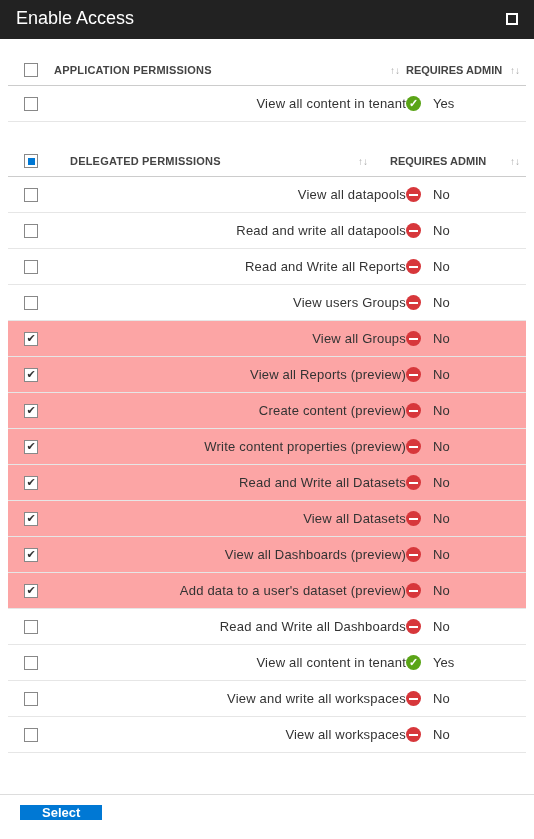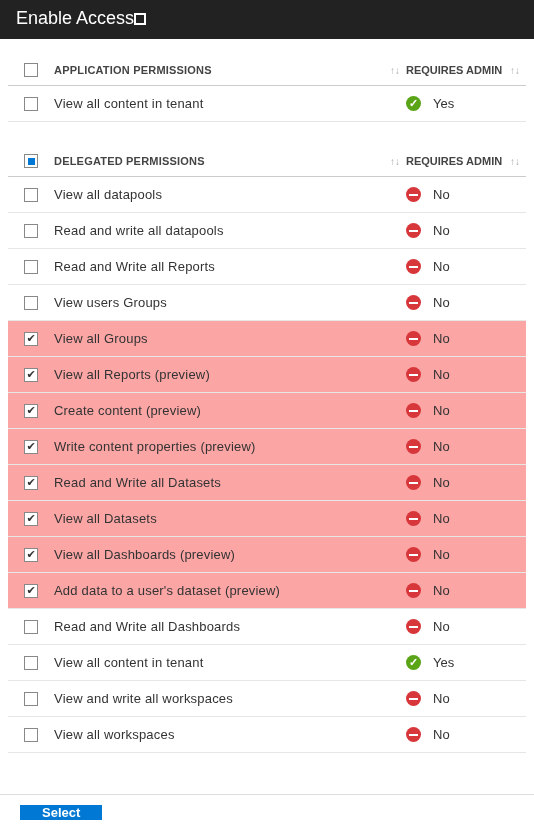--- a/index.html
+++ b/index.html
@@ -10,33 +10,34 @@
     background: #fff;
     width: 534px;
   }
   .header {
     background: #222;
     color: #fff;
     padding: 8px 16px 10px 16px;
     font-size: 18px;
     font-weight: 300;
     display: flex;
+    justify-content: space-between;
     align-items: center;
   }
   .content {
     padding: 16px 0 5px 0;
   }
   .section-header {
     display: flex;
     align-items: center;
     border-bottom: 1px solid #ccc;
     padding: 8px 0 8px 0;
     margin: 0 8px;
   }
-  .section-header.extra-top { margin-top: 24px; }
+  .section-header.extra-top { margin-top: 24px; gap: 16px; }
   .chk-cell { width: 46px; display:flex; justify-content:center; }
   .perm-cell { flex: 1; font-size: 11px; font-weight: 700; letter-spacing: .2px; color:#444; }
   .admin-cell { width: 104px; font-size: 11px; font-weight: 700; color:#444; display:flex; align-items:center; gap:4px; }
   .sort { color:#aaa; font-size:10px; margin-right:6px; }
   .checkbox {
     width: 14px; height: 14px;
     border: 1px solid #888;
     background: #fff;
     display:flex; align-items:center; justify-content:center;
   }
@@ -45,20 +46,21 @@
   }
   .checkbox.checked::after {
     content:"✔"; font-size:11px; color:#333; line-height:1;
   }
   .row {
     display: flex;
     align-items: center;
     border-bottom: 1px solid #e6e6e6;
     padding: 10px 0;
     margin: 0 8px;
+    text-align: right;
   }
   .row.selected { background: #fca5a5; }
   .row .perm-cell { font-size: 13px; font-weight: 400; color:#333; }
   .row .admin-cell { font-size: 13px; font-weight: 400; color:#333; }
   .status-icon {
     width:15px; height:15px; border-radius:50%;
     display:inline-flex; align-items:center; justify-content:center;
     margin-right:8px; flex-shrink:0;
   }
   .status-no { background:#d7373b; }

